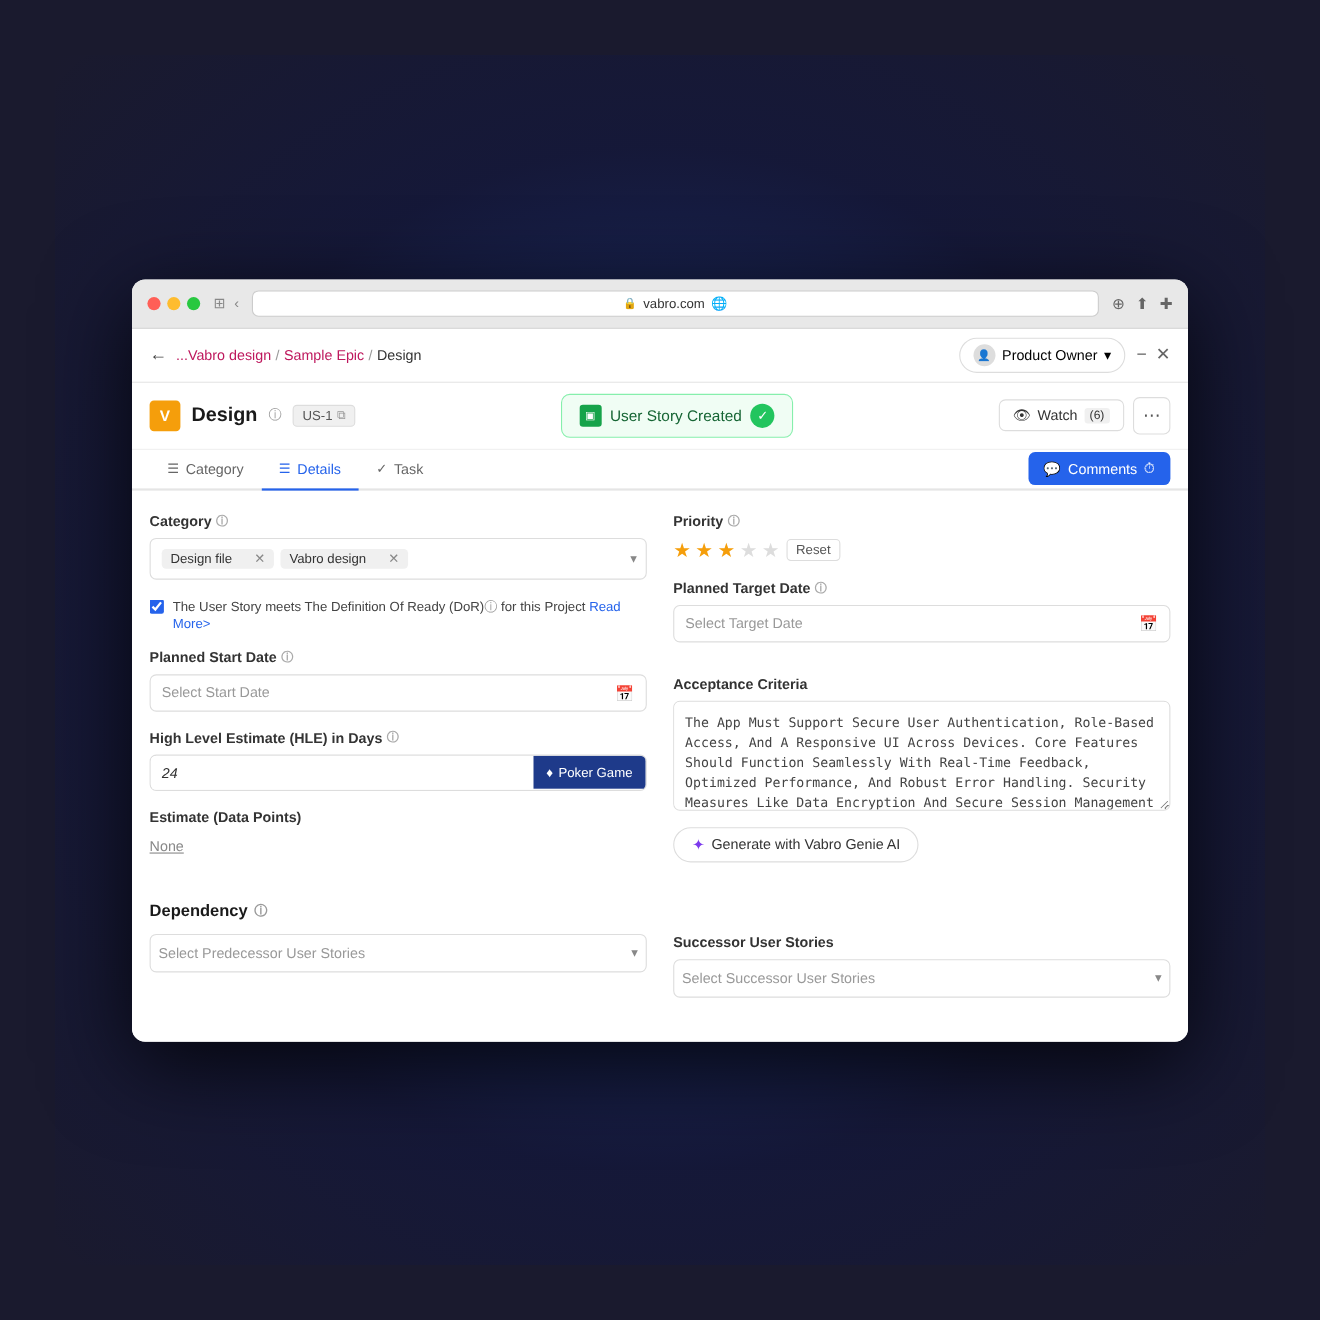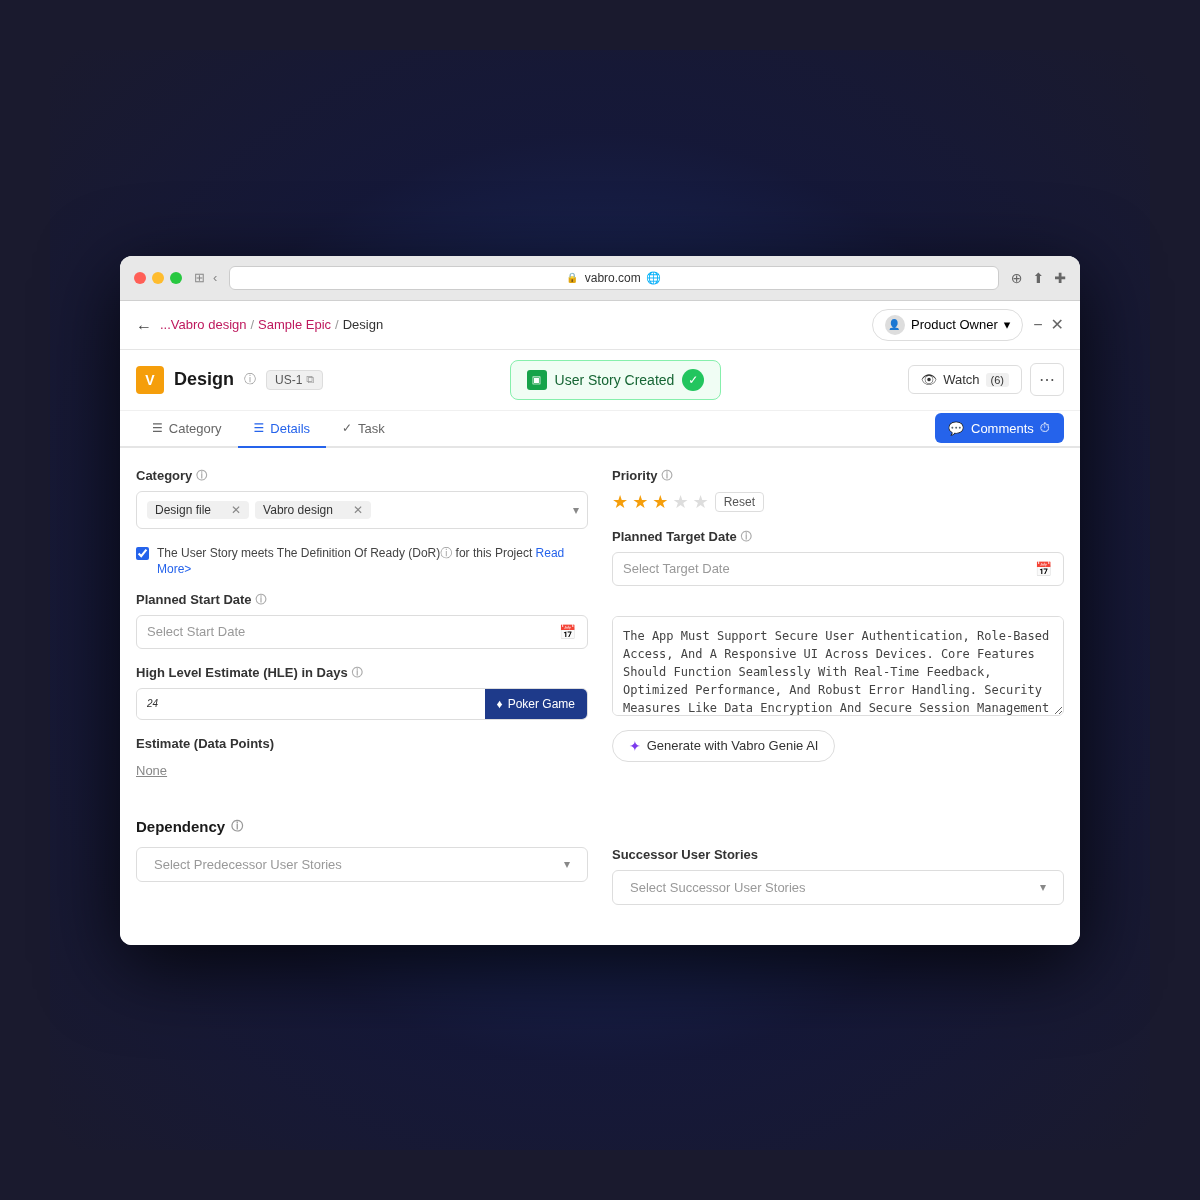--- a/index.html
+++ b/index.html
@@ -444,21 +444,21 @@
       align-items: center;
       border: 1px solid #ddd;
       border-radius: 6px;
       overflow: hidden;
     }
 
     .hle-input input {
       flex: 1;
       border: none;
       padding: 8px 10px;
-      font-size: 10px;
+      font-size: 13px;
       outline: none;
       color: #333;
       font-style: italic;
     }
 
     .poker-btn {
       display: flex;
       align-items: center;
       gap: 5px;
       background: #1e3a8a;
@@ -542,21 +542,21 @@
       color: #1a1a1a;
       margin-bottom: 12px;
     }
 
     .select-dropdown {
       display: flex;
       align-items: center;
       justify-content: space-between;
       border: 1px solid #ddd;
       border-radius: 6px;
-      padding: 9px 17px;
+      padding: 9px 7px;
       font-size: 13px;
       color: #999;
       cursor: pointer;
     }
 
     .select-dropdown .arrow { color: #888; font-size: 12px; }
   </style>
 </head>
 <body>
 
@@ -743,20 +743,23 @@
                 <span>Planned Target Date</span>
                 <span class="info-icon">ⓘ</span>
               </div>
               <div class="date-input">
                 <span>Select Target Date</span>
                 <span class="calendar-icon">📅</span>
               </div>
             </div>
 
             <div class="form-group" style="margin-top:30px;">
+              <div class="form-label">
+                <span>Acceptance Criteria</span>
+              </div>
               <textarea class="acceptance-textarea" style="">The App Must Support Secure User Authentication, Role-Based Access, And A Responsive UI Across Devices. Core Features Should Function Seamlessly With Real-Time Feedback, Optimized Performance, And Robust Error Handling. Security Measures Like Data Encryption And Secure Session Management Must Be In Place. The App Should Be Tested For Compatibility, Performance, And Smooth Deployment With Minimal Downtime.</textarea>
               <button class="generate-btn">
                 <span class="ai-icon">✦</span>
                 <span>Generate with Vabro Genie  AI</span>
               </button>
             </div>
           </div>
         </div>
 
         <div>

